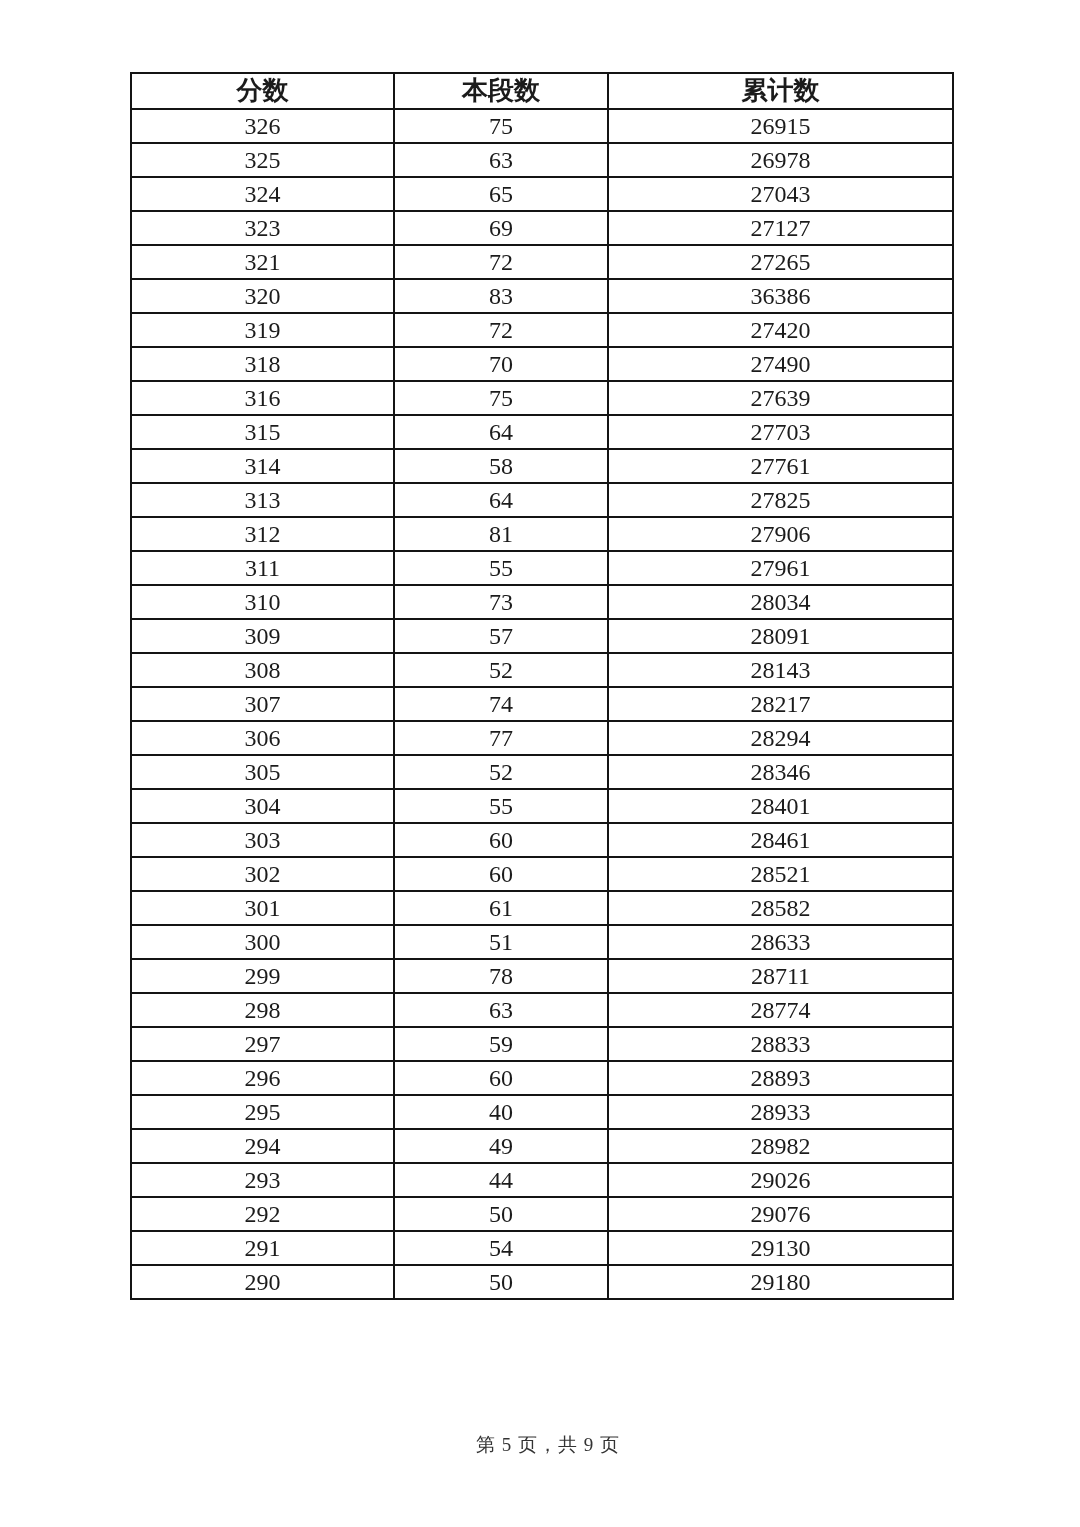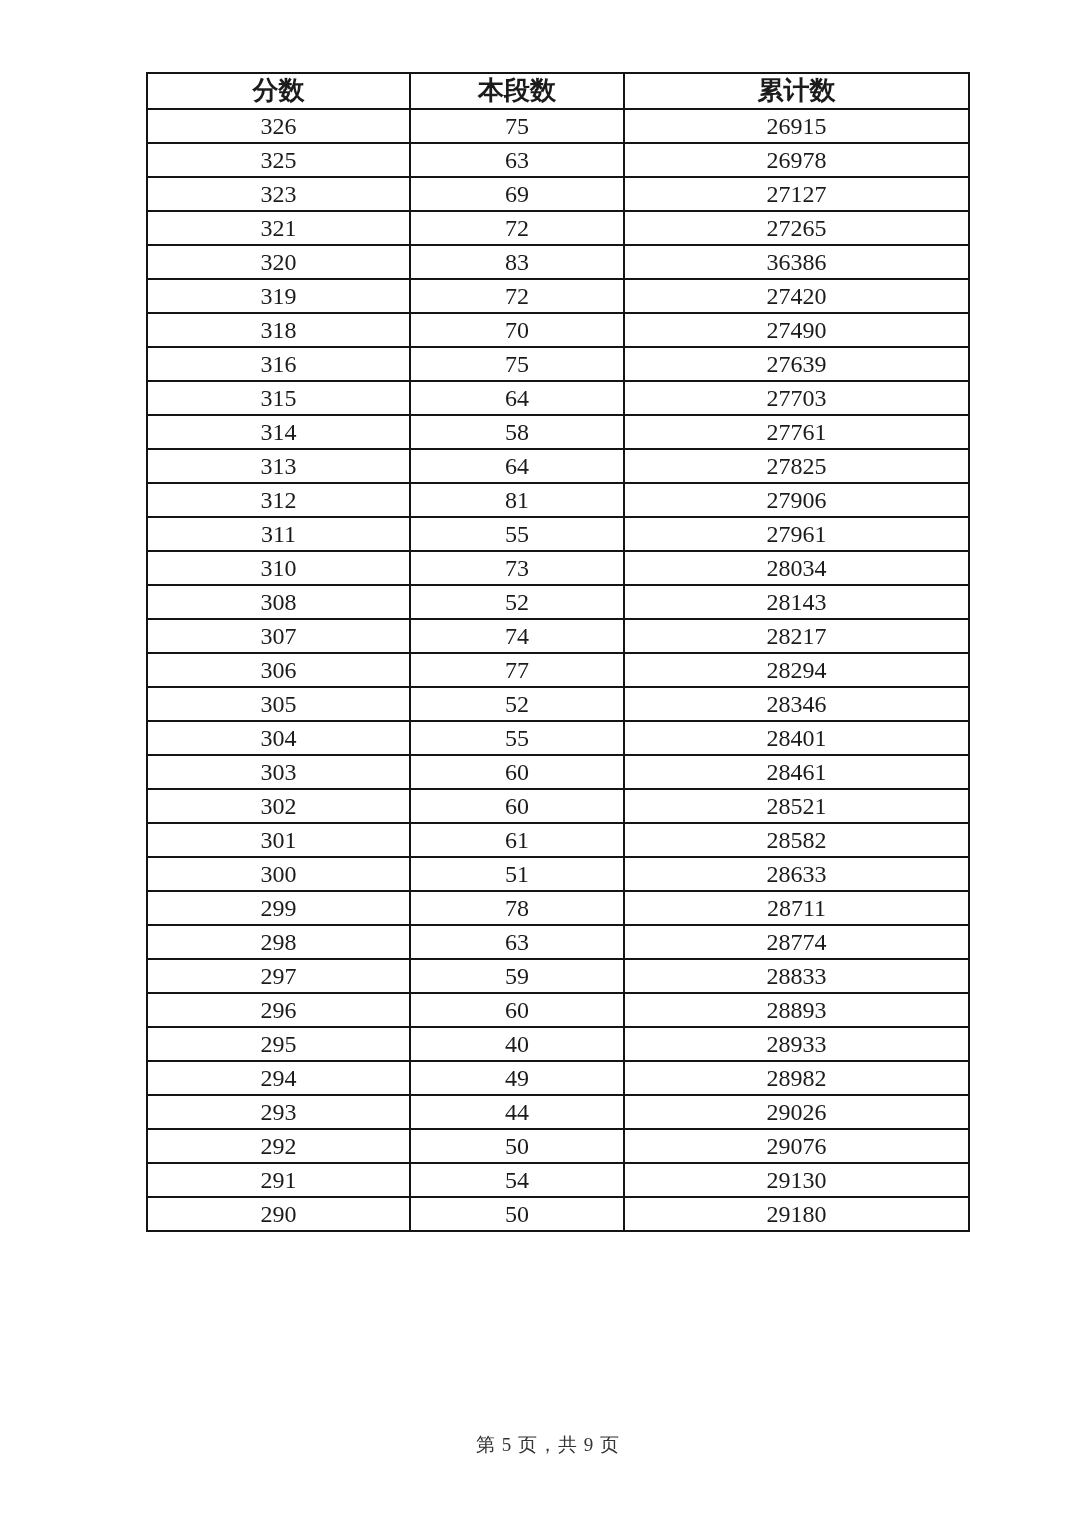--- a/index.html
+++ b/index.html
@@ -11,21 +11,21 @@
     position: relative;
     width: 1080px;
     height: 1527px;
     background: #ffffff;
     font-family: "Liberation Serif", "DejaVu Serif", serif;
     color: #1b1b1b;
     overflow: hidden;
   }
   table.score-table {
     position: absolute;
-    left: 146px;
+    left: 130px;
     top: 72px;
     width: 822px;
     border-collapse: collapse;
     table-layout: fixed;
   }
   .score-table col.c1 { width: 263px; }
   .score-table col.c2 { width: 214px; }
   .score-table col.c3 { width: 345px; }
   .score-table th,
   .score-table td {
@@ -82,20 +82,25 @@
           <td>326</td>
           <td>75</td>
           <td>26915</td>
         </tr>
         <tr>
           <td>325</td>
           <td>63</td>
           <td>26978</td>
         </tr>
         <tr>
+          <td>324</td>
+          <td>65</td>
+          <td>27043</td>
+        </tr>
+        <tr>
           <td>323</td>
           <td>69</td>
           <td>27127</td>
         </tr>
         <tr>
           <td>321</td>
           <td>72</td>
           <td>27265</td>
         </tr>
         <tr>
@@ -142,20 +147,25 @@
           <td>311</td>
           <td>55</td>
           <td>27961</td>
         </tr>
         <tr>
           <td>310</td>
           <td>73</td>
           <td>28034</td>
         </tr>
         <tr>
+          <td>309</td>
+          <td>57</td>
+          <td>28091</td>
+        </tr>
+        <tr>
           <td>308</td>
           <td>52</td>
           <td>28143</td>
         </tr>
         <tr>
           <td>307</td>
           <td>74</td>
           <td>28217</td>
         </tr>
         <tr>

